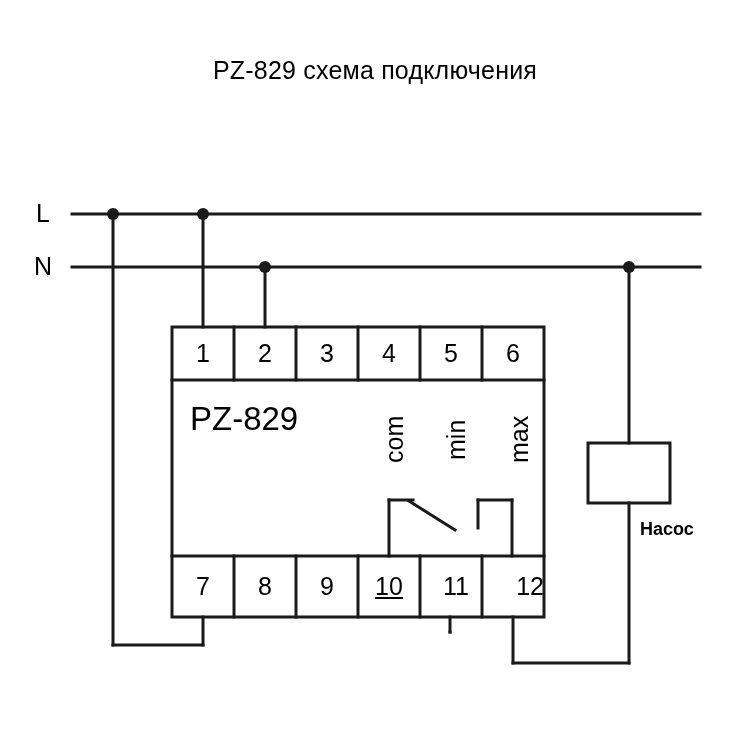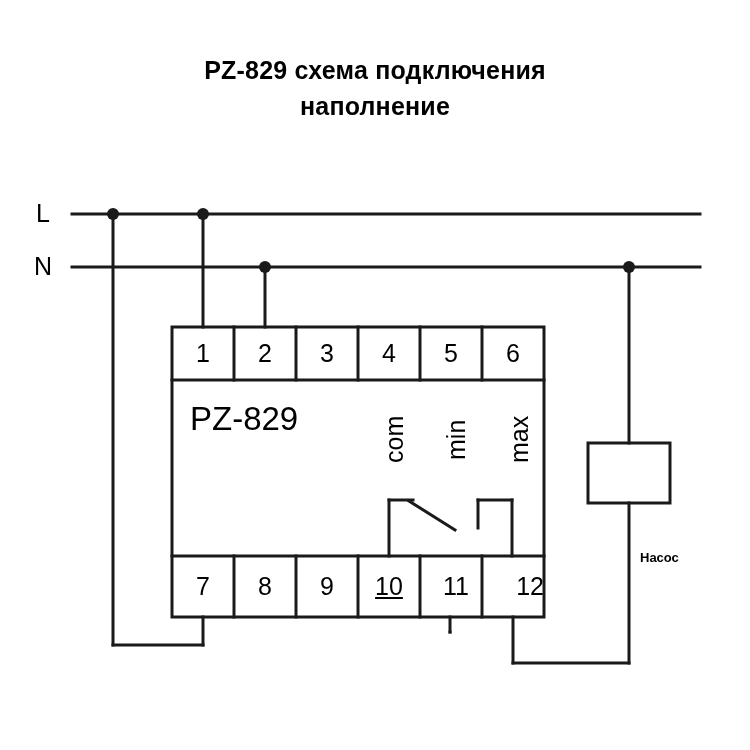--- a/index.html
+++ b/index.html
@@ -18,21 +18,21 @@
     background: #ffffff;
     overflow: hidden;
   }
   .title {
     position: absolute;
     left: 0;
     top: 52px;
     width: 750px;
     text-align: center;
     font-size: 25px;
-    font-weight: bold;
+    font-weight: normal;
     line-height: 36px;
     letter-spacing: 0.2px;
   }
   .title .line2 {
     display: block;
   }
   svg.diagram {
     position: absolute;
     left: 0;
     top: 0;
@@ -60,34 +60,32 @@
   .vlabel {
     position: absolute;
     font-size: 25px;
     transform: rotate(-90deg);
     transform-origin: left top;
     white-space: nowrap;
     font-family: "Liberation Sans", sans-serif;
   }
   .pump-label {
     position: absolute;
-    font-size: 13px;
+    font-size: 18px;
     font-weight: bold;
     font-family: "Liberation Sans", sans-serif;
-    margin-top: 31px;
   }
 </style>
 </head>
 <body>
 
 <div id="canvas">
 
   <div class="title">
     <span>PZ-829 схема подключения</span>
-    <span class="line2">наполнение</span>
   </div>
 
   <svg class="diagram" viewBox="0 0 750 750">
     <g stroke="#1a1a1a" stroke-width="3" fill="none" stroke-linecap="square">
 
       <line x1="72" y1="214" x2="700" y2="214"></line>
 
       <line x1="72" y1="267" x2="700" y2="267"></line>
 
       <line x1="113" y1="214" x2="113" y2="645"></line>

